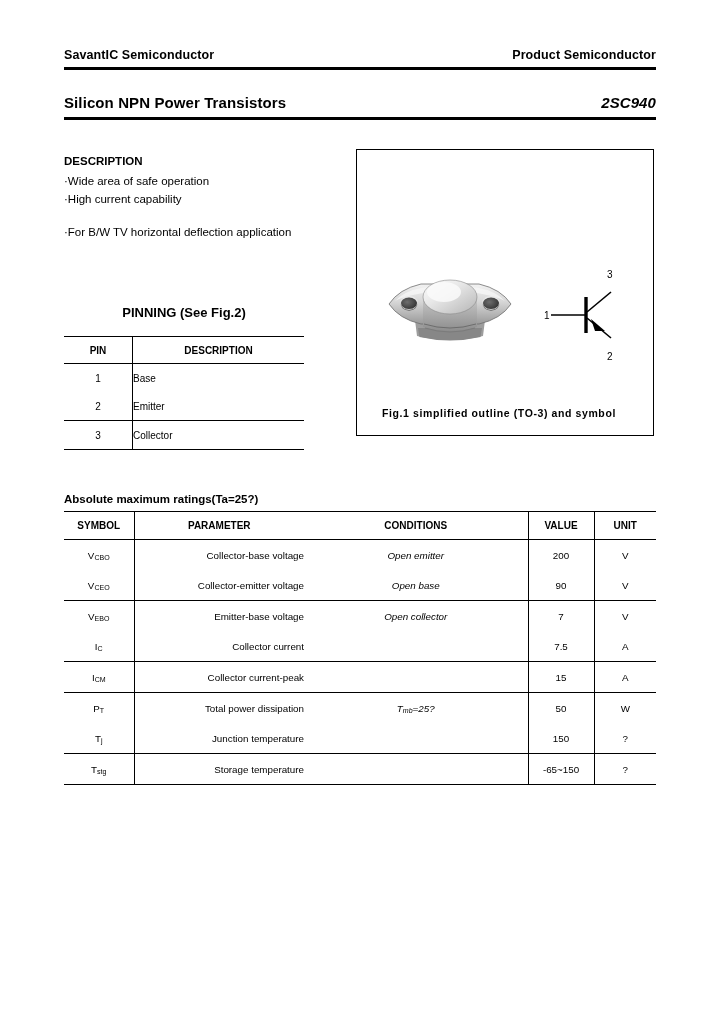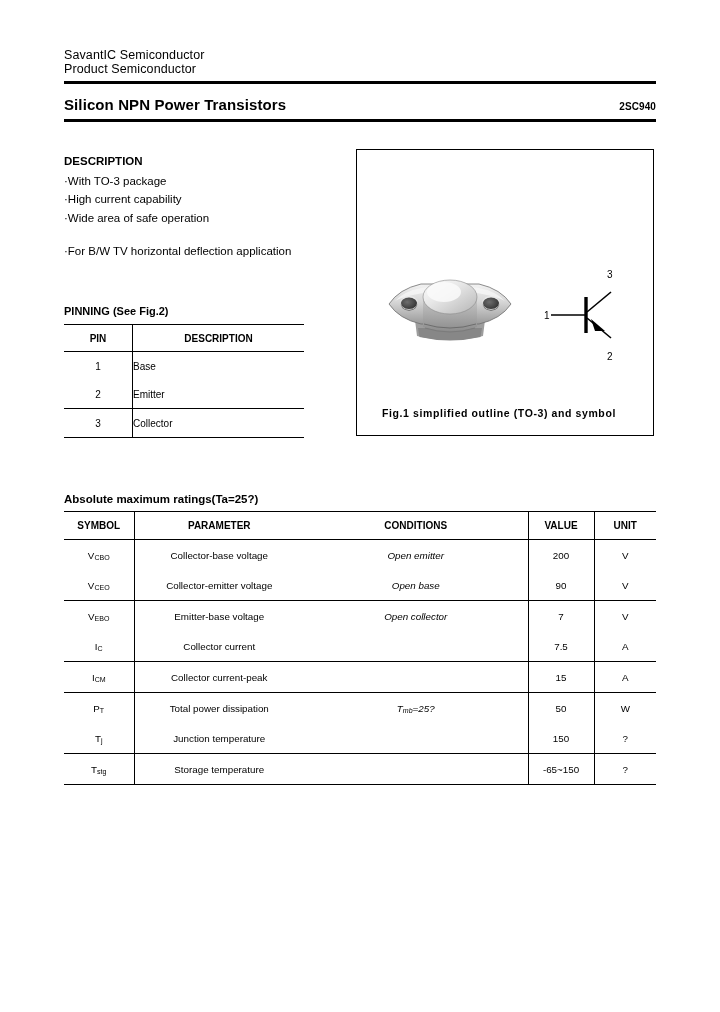--- a/index.html
+++ b/index.html
@@ -29,43 +29,42 @@
     position: absolute;
     left: 64px;
     top: 48px;
     width: 592px;
   }
   .header-row {
     display: flex;
     justify-content: space-between;
     align-items: baseline;
     font-size: 12.5px;
-    font-weight: normal;
+    font-weight: bold;
     letter-spacing: 0.1px;
-    flex-direction: column;
   }
   .rule-thick {
     border-top: 3px solid #000;
     margin-top: 5px;
   }
   .rule-thick-2 {
     border-top: 3px solid #000;
     margin-top: 6px;
   }
   .title-row {
     display: flex;
     justify-content: space-between;
     align-items: baseline;
     font-size: 15px;
     font-weight: bold;
-    margin-top: 12px;
+    margin-top: 24px;
     letter-spacing: 0.1px;
     gap: 29px;
   }
-  .title-row .partno { font-size: 10px; }
+  .title-row .partno { font-size: 15px; font-style: italic; }
 
   
   .desc-block {
     position: absolute;
     left: 64px;
     top: 152px;
     width: 280px;
     font-size: 11.5px;
     line-height: 1.62;
   }
@@ -77,23 +76,24 @@
   .bullet { white-space: nowrap; }
   .gap { height: 14px; }
 
   .pinning {
     position: absolute;
     left: 64px;
     top: 305px;
     width: 240px;
   }
   .pinning-label {
-    font-size: 11px;
-    font-weight: bold;
-    margin-bottom: 7px;
+    font-size: 13px;
+    font-weight: bold;
+    margin-bottom: 16px;
+    text-align: center;
   }
   table.pin-table {
     border-collapse: collapse;
     width: 240px;
     font-size: 10px;
   }
   table.pin-table th,
   table.pin-table td {
     padding: 0;
     font-weight: normal;
@@ -215,21 +215,21 @@
   }
   table.rt thead th.sep-l { border-left: 1.5px solid #000; }
 
   table.rt tbody td {
     height: 30px;
   }
   td.t-sym {
     text-align: center;
     border-right: 1.5px solid #000;
   }
-  td.t-par { text-align: center; padding-left: 8px; }
+  td.t-par { text-align: right; padding-left: 8px; }
   td.t-cond { text-align: center; padding-left: 6px; font-style: italic; }
   td.t-val {
     text-align: center;
     border-left: 1.5px solid #000;
     border-right: 1.5px solid #000;
   }
   td.t-unit { text-align: center; }
   tr.grp-end td { border-bottom: 1.5px solid #000; }
 
   sub {
@@ -252,23 +252,22 @@
     <div class="rule-thick"></div>
     <div class="title-row">
       <span>Silicon NPN Power Transistors</span>
       <span class="partno">2SC940</span>
     </div>
     <div class="rule-thick-2"></div>
   </div>
 
   <div class="desc-block">
     <div class="sec-head">DESCRIPTION</div>
-    <div class="bullet">·With TO-3 package</div>
+    <div class="bullet">·Wide area of safe operation</div>
     <div class="bullet">·High current capability</div>
-    <div class="bullet">·Wide area of safe operation</div>
     <div class="gap"></div>
     <div class="bullet">·For B/W TV horizontal deflection application</div>
   </div>
 
   <div class="pinning">
     <div class="pinning-label">PINNING (See Fig.2)</div>
     <table class="pin-table">
       <thead>
         <tr class="hdr-row">
           <th class="c-pin">PIN</th>

